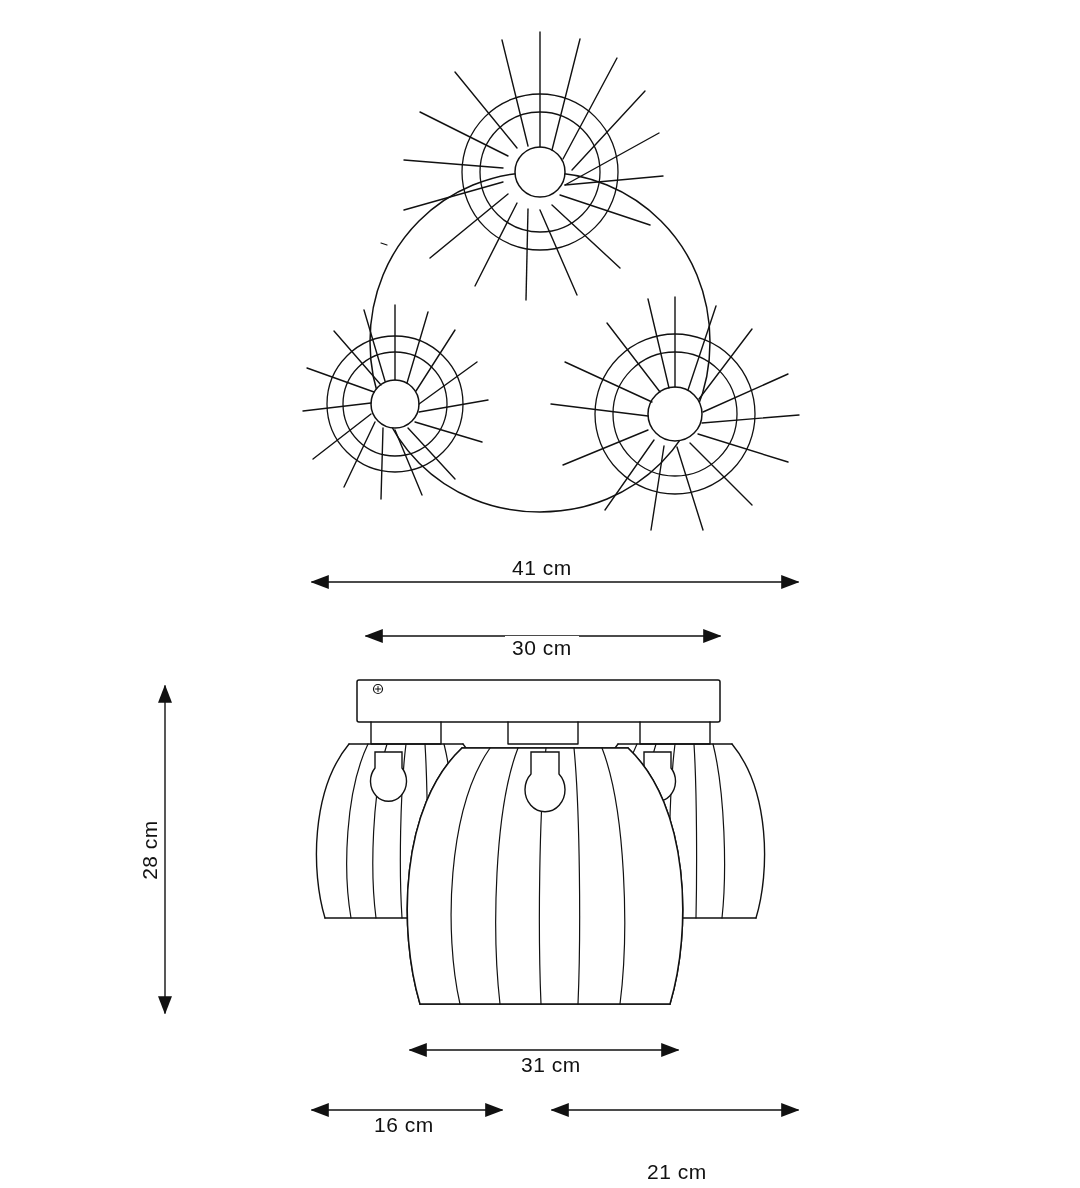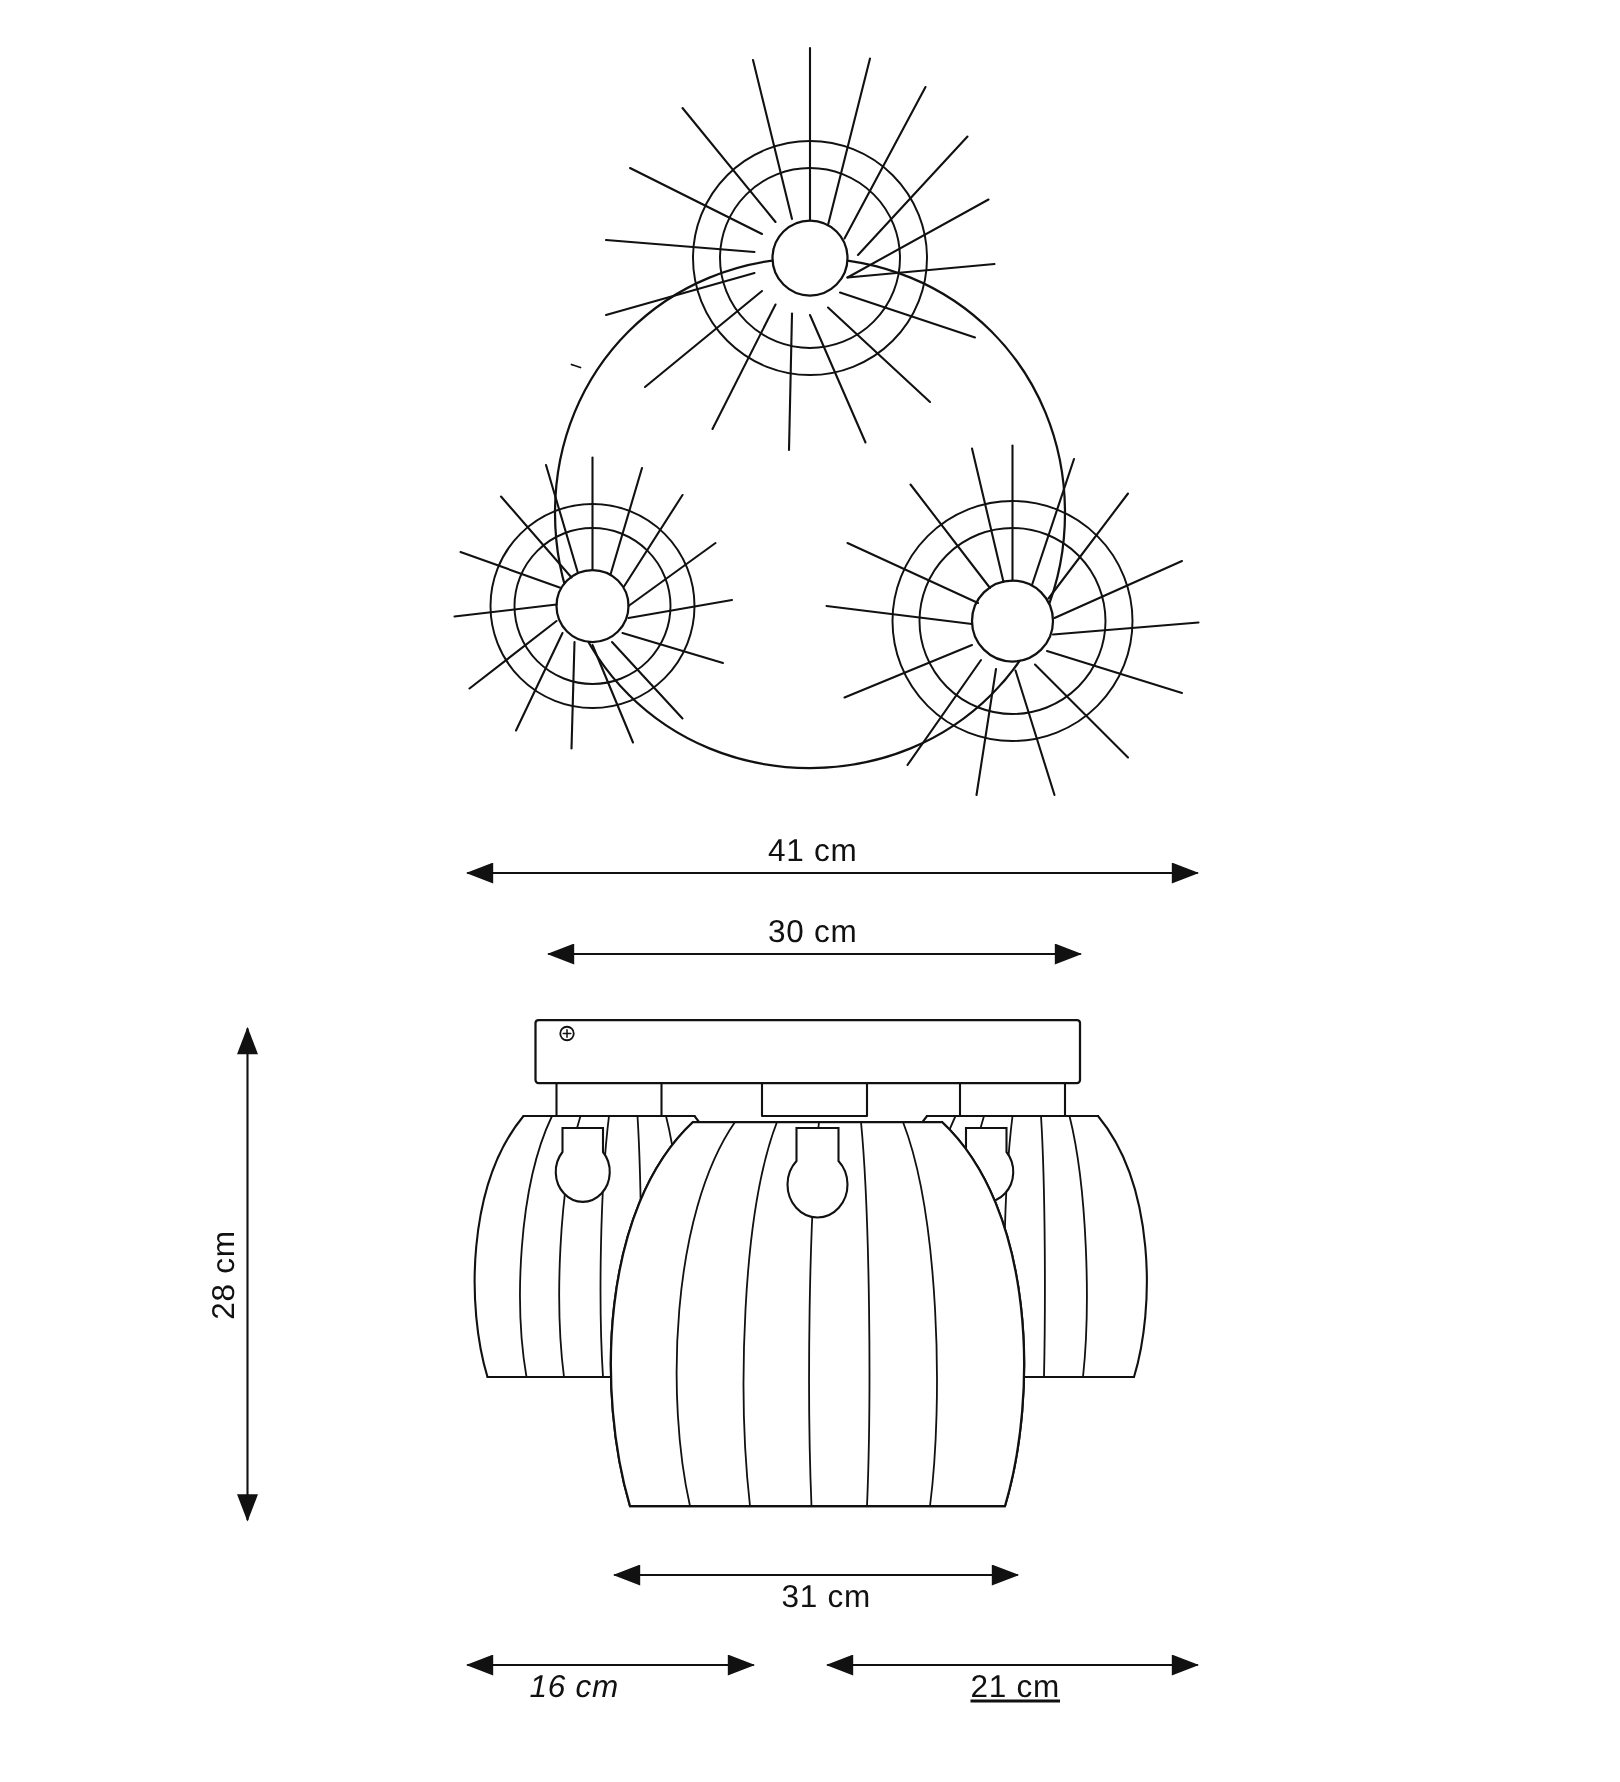--- a/index.html
+++ b/index.html
@@ -35,24 +35,24 @@
     color: #111111;
     letter-spacing: 0.5px;
     white-space: nowrap;
     background: #ffffff;
     padding: 0 7px;
   }
   .dim-label.vertical {
     transform-origin: center center;
   }
   #label-41  { left: 505px; top: 556px; }
-  #label-30  { left: 505px; top: 610px; text-align: right; }
+  #label-30  { left: 505px; top: 636px; text-align: right; }
   #label-24  { left: 514px; top: 1053px; }
-  #label-16  { left: 346px; top: 1113px; font-style: italic; }
-  #label-21  { left: 640px; top: 1113px; text-decoration: underline; }
+  #label-16  { left: 367px; top: 1113px; }
+  #label-21  { left: 640px; top: 1160px; }
   #label-28  {
     left: 113px; top: 838px;
     transform: rotate(-90deg);
   }
 </style>
 </head>
 <body>
 
 <div id="stage">
 

